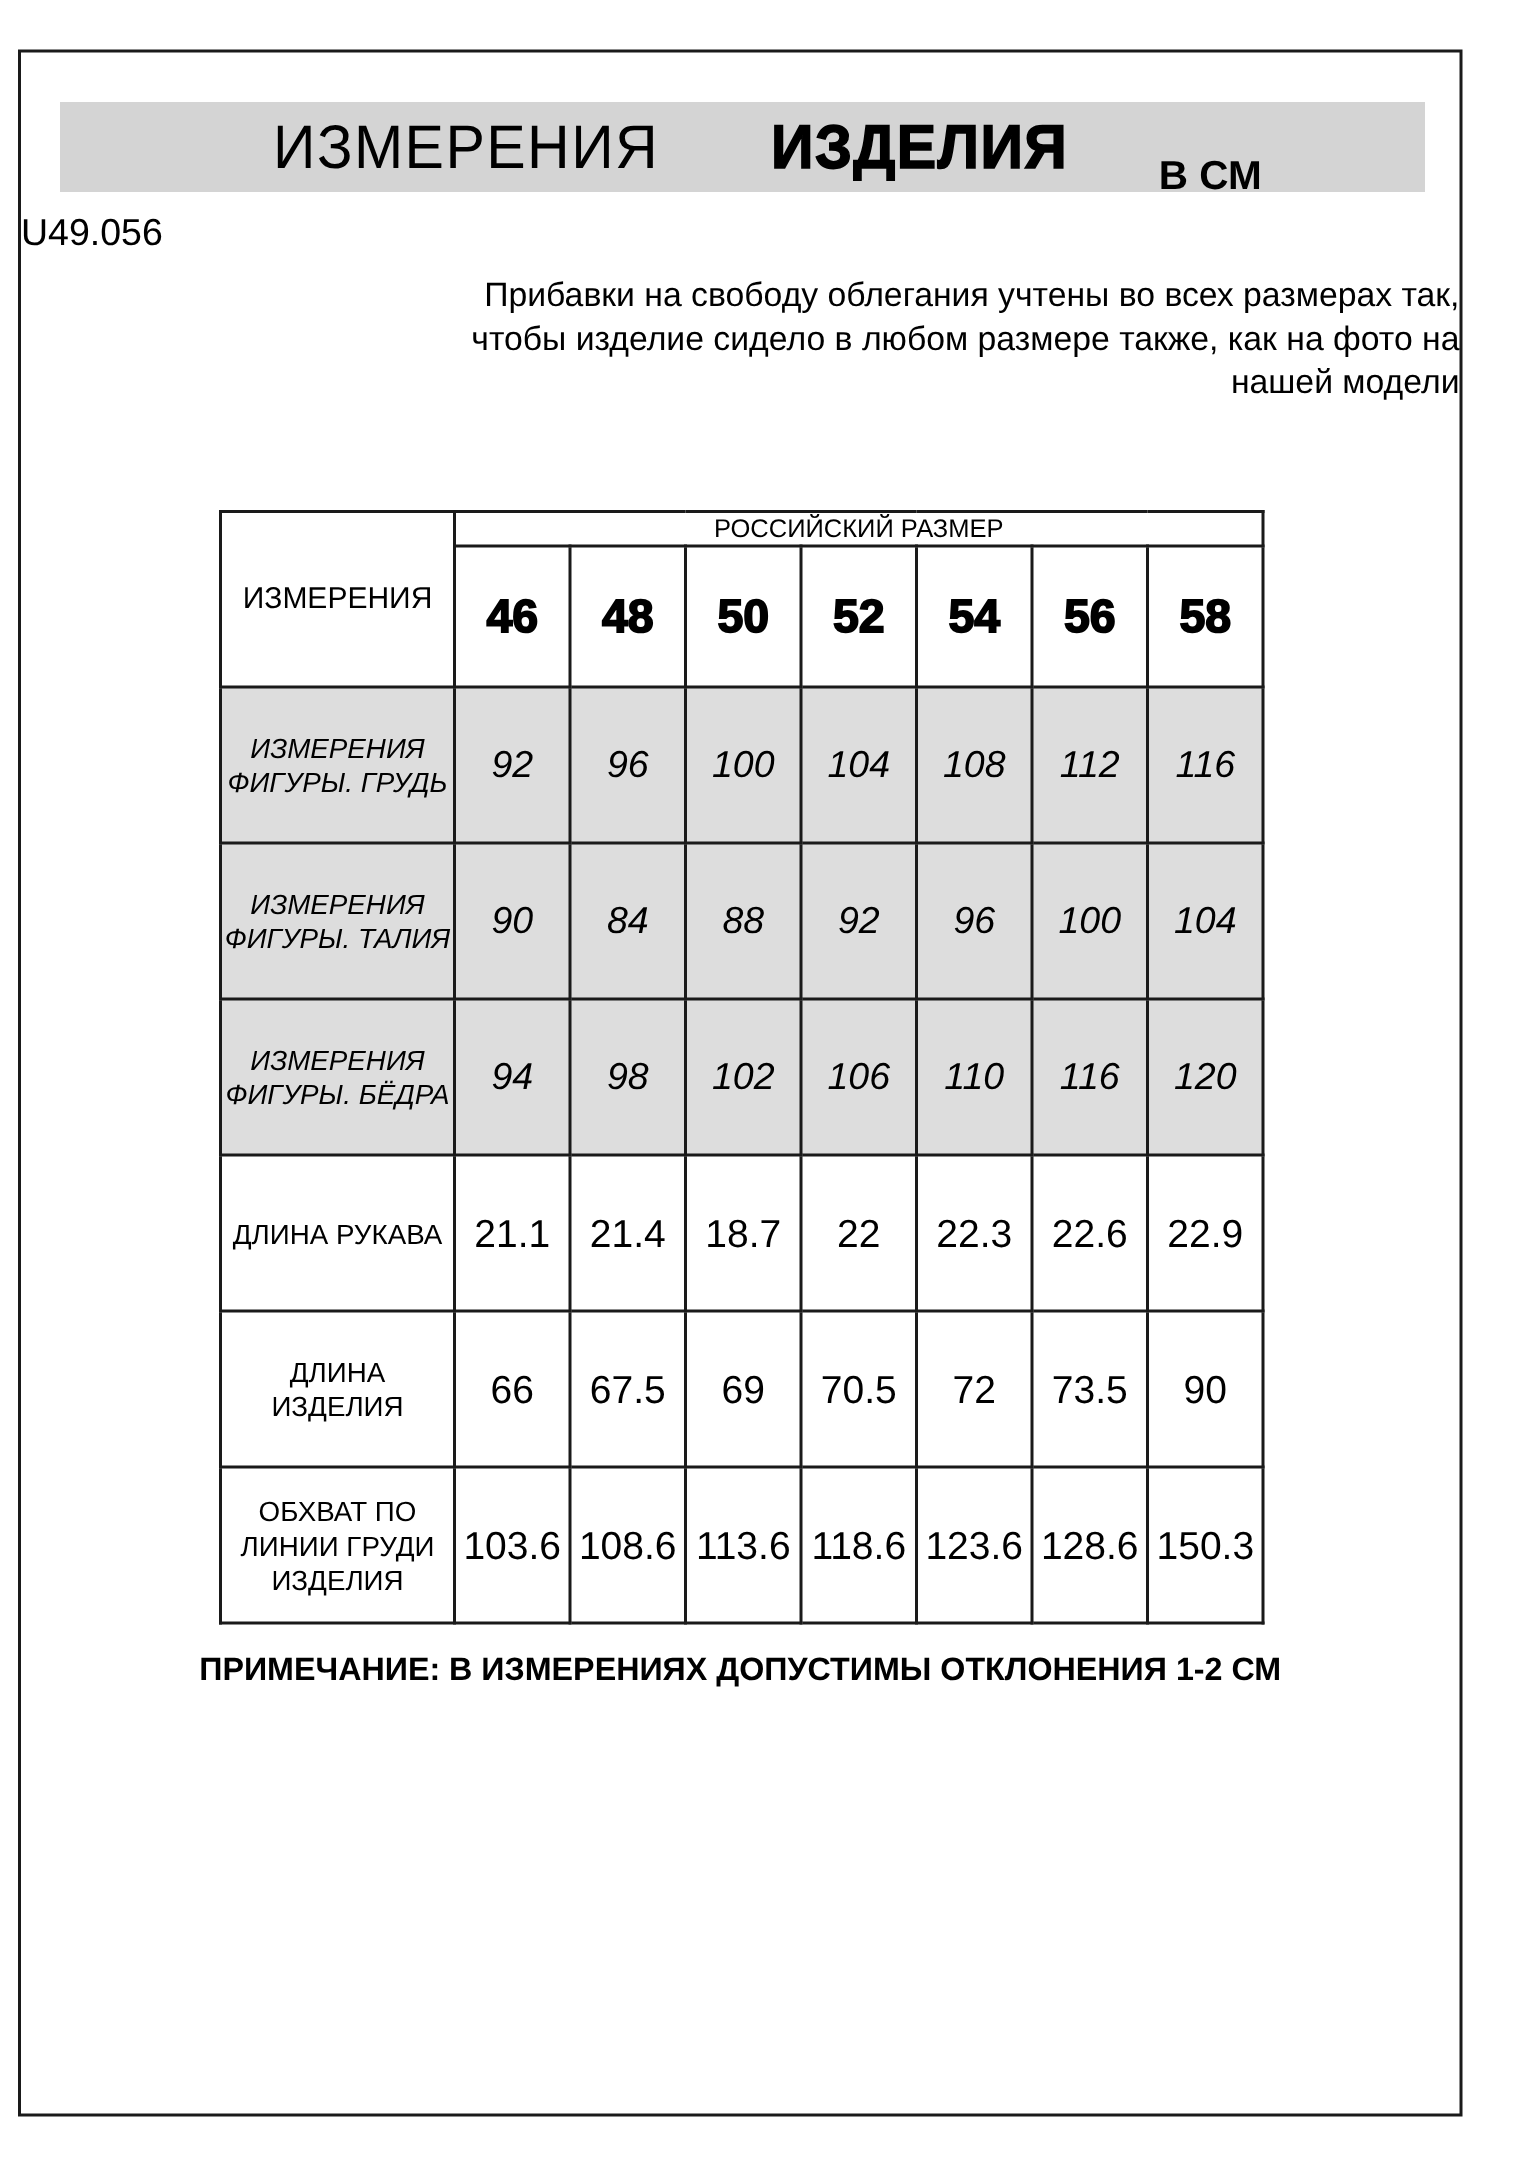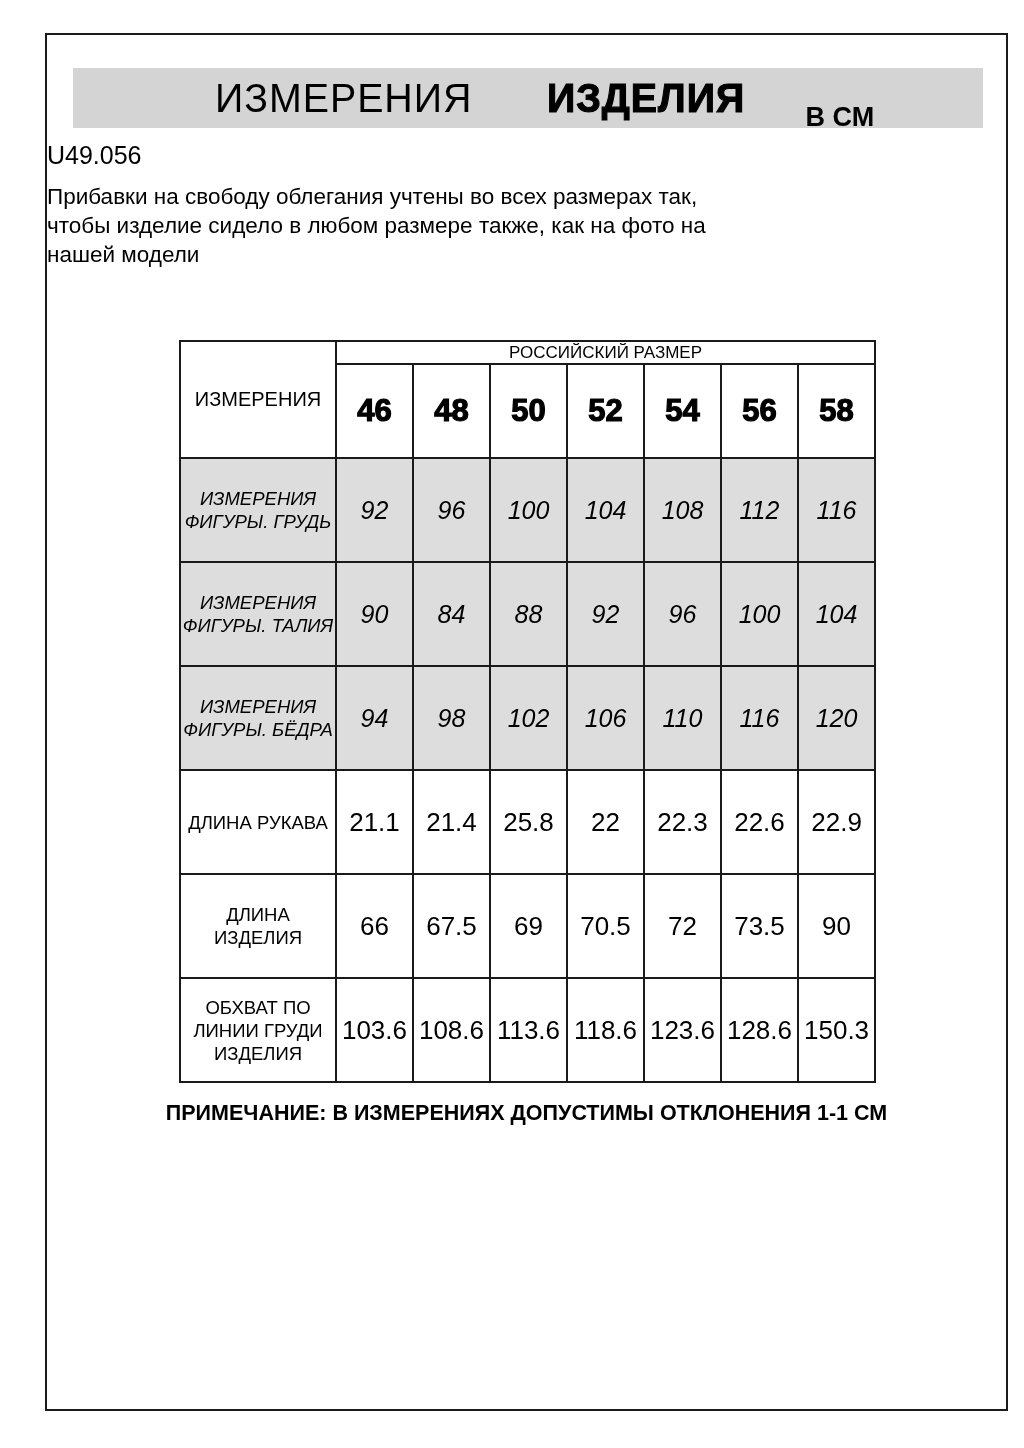--- a/index.html
+++ b/index.html
@@ -13,21 +13,21 @@
   body{
     width:1024px;height:1448px;
     background:#ffffff;
     font-family:"Liberation Sans", sans-serif;
     color:var(--text);
     position:relative;
     overflow:hidden;
   }
   .frame{
     position:absolute;
-    left:45px;top:33px;
+    left:12px;top:33px;
     width:963px;height:1378px;
     border:2px solid var(--border);
     background:#ffffff;
   }
   
   .title-bar{
     position:absolute;
     left:26px;top:33px;
     width:910px;height:60px;
     background:var(--title-bar);
@@ -65,21 +65,21 @@
     top:106px;left:0;
     width:100%;
     text-align:left;
     font-size:25px;
     font-weight:400;
   }
   .intro{
     position:absolute;
     top:147px;left:0;
     width:100%;
-    text-align:left;
+    text-align:right;
     font-size:22.5px;
     line-height:29px;
   }
   
   table.size-table{
     position:absolute;
     left:132px;top:305px;
     width:696px;
     border-collapse:collapse;
     table-layout:fixed;
@@ -202,21 +202,21 @@
           <td class="value">102</td>
           <td class="value">106</td>
           <td class="value">110</td>
           <td class="value">116</td>
           <td class="value">120</td>
         </tr>
         <tr class="">
           <td class="row-label">ДЛИНА РУКАВА</td>
           <td class="value">21.1</td>
           <td class="value">21.4</td>
-          <td class="value">25.8</td>
+          <td class="value">18.7</td>
           <td class="value">22</td>
           <td class="value">22.3</td>
           <td class="value">22.6</td>
           <td class="value">22.9</td>
         </tr>
         <tr class="">
           <td class="row-label">ДЛИНА ИЗДЕЛИЯ</td>
           <td class="value">66</td>
           <td class="value">67.5</td>
           <td class="value">69</td>
@@ -233,15 +233,15 @@
           <td class="value">108.6</td>
           <td class="value">113.6</td>
           <td class="value">118.6</td>
           <td class="value">123.6</td>
           <td class="value">128.6</td>
           <td class="value">150.3</td>
         </tr>
       </tbody>
   </table>
 
-  <div class="note">ПРИМЕЧАНИЕ: В ИЗМЕРЕНИЯХ ДОПУСТИМЫ ОТКЛОНЕНИЯ 1-1 СМ</div>
+  <div class="note">ПРИМЕЧАНИЕ: В ИЗМЕРЕНИЯХ ДОПУСТИМЫ ОТКЛОНЕНИЯ 1-2 СМ</div>
 
 </div>
 
 </body></html>

